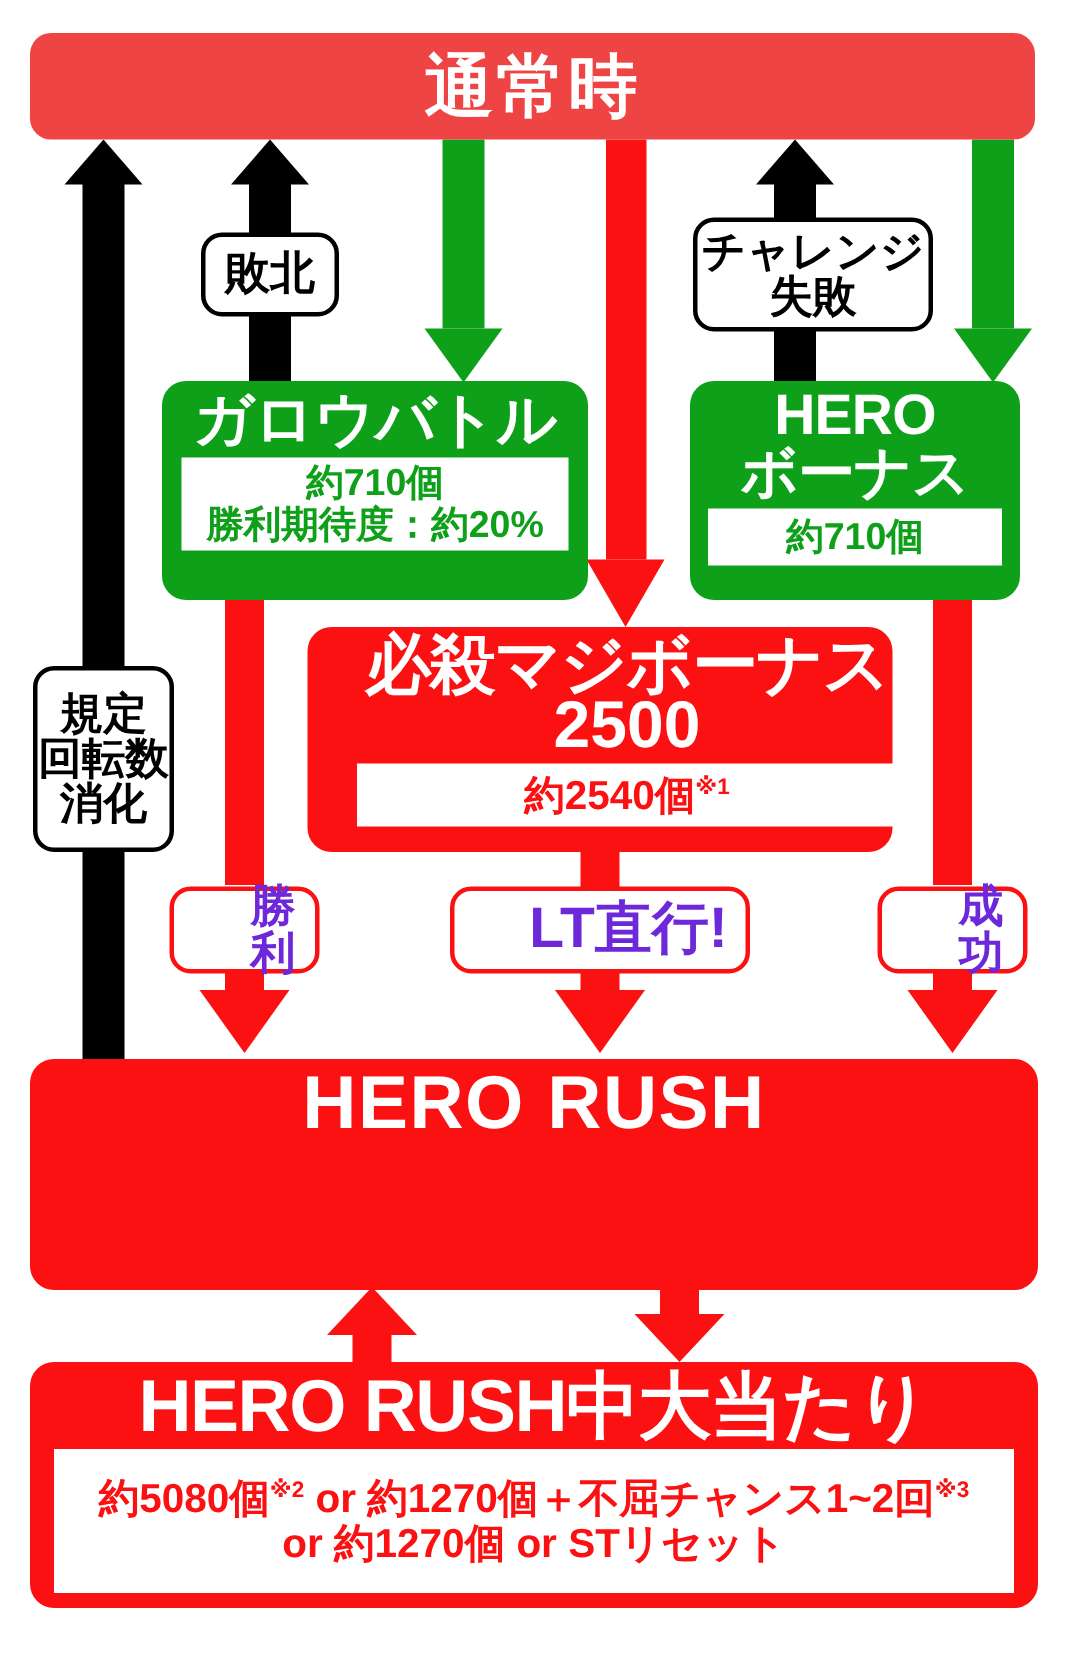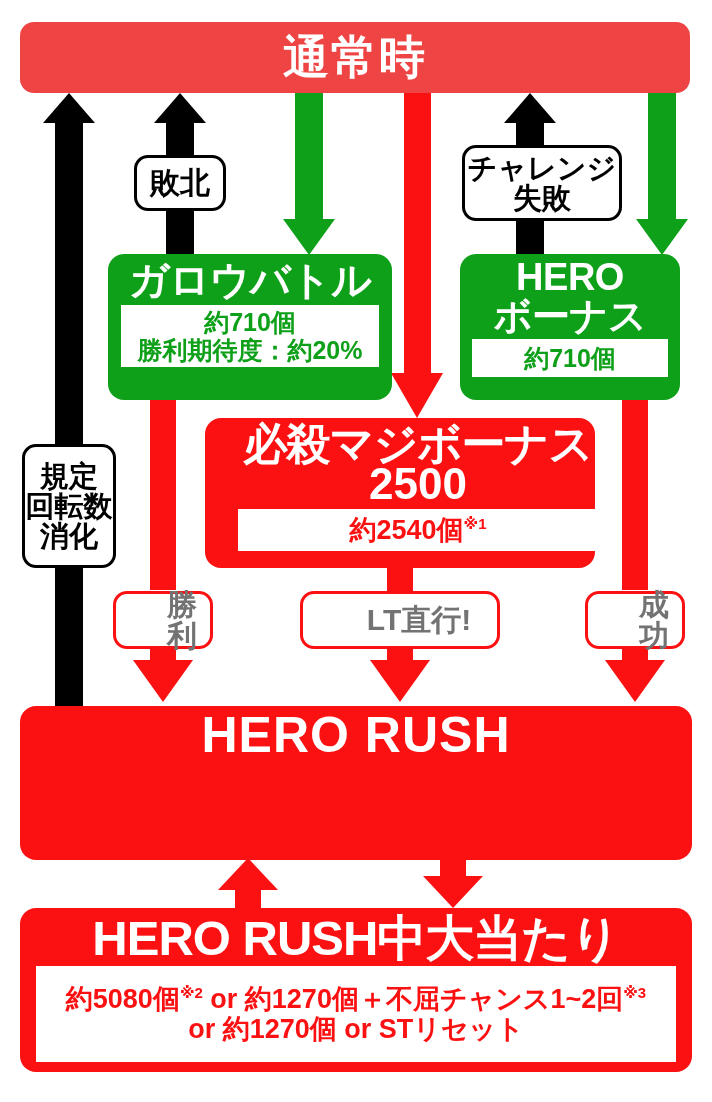--- a/index.html
+++ b/index.html
@@ -37,21 +37,21 @@
   #rush .valuebox{width:640px;height:76px;margin-top:2px;color:#fb1111;font-size:27px;}
   #rushhit{left:20px;top:908px;width:672px;height:164px;padding-top:6px;}
   #rushhit .title{font-size:49px;letter-spacing:-1px;}
   #rushhit .valuebox{width:640px;height:96px;margin-top:2px;color:#fb1111;font-size:27px;}
   sup{font-size:15px;vertical-align:super;line-height:0;}
   
   .pill{position:absolute;box-sizing:border-box;background:#fff;border-radius:14px;
         display:flex;align-items:center;justify-content:center;text-align:center;
         font-weight:bold;line-height:1.04;white-space:pre-line;}
   .pill.black{border:3px solid #000;color:#000;}
-  .pill.redpill{border:3px solid #fb1111;color:#737373;padding-left:38px;}
+  .pill.redpill{border:3px solid #fb1111;color:#6d28d9;padding-left:38px;}
   
   .bar{position:absolute;}
   .tri{position:absolute;width:0;height:0;}
 </style>
 </head>
 <body>
 
 <div id="stage">
 
   <div class="bar" style="left:55px;top:120px;width:28px;height:660px;background:#000;"></div>
@@ -138,17 +138,17 @@
 回転数
 消化</div>
 
   <div class="pill black" style="left:134px;top:155px;width:92px;height:56px;font-size:30px;">敗北</div>
 
   <div class="pill black" style="left:462px;top:145px;width:160px;height:76px;font-size:29px;">チャレンジ
 失敗</div>
 
   <div class="pill redpill" style="left:113px;top:591px;width:100px;height:58px;font-size:30px;">勝利</div>
 
-  <div class="pill redpill" style="left:300px;top:591px;width:200px;height:58px;font-size:30px;">LT直行!</div>
+  <div class="pill redpill" style="left:300px;top:591px;width:200px;height:58px;font-size:38px;">LT直行!</div>
 
   <div class="pill redpill" style="left:585px;top:591px;width:100px;height:58px;font-size:30px;">成功</div>
 
 </div>
 
 </body></html>

